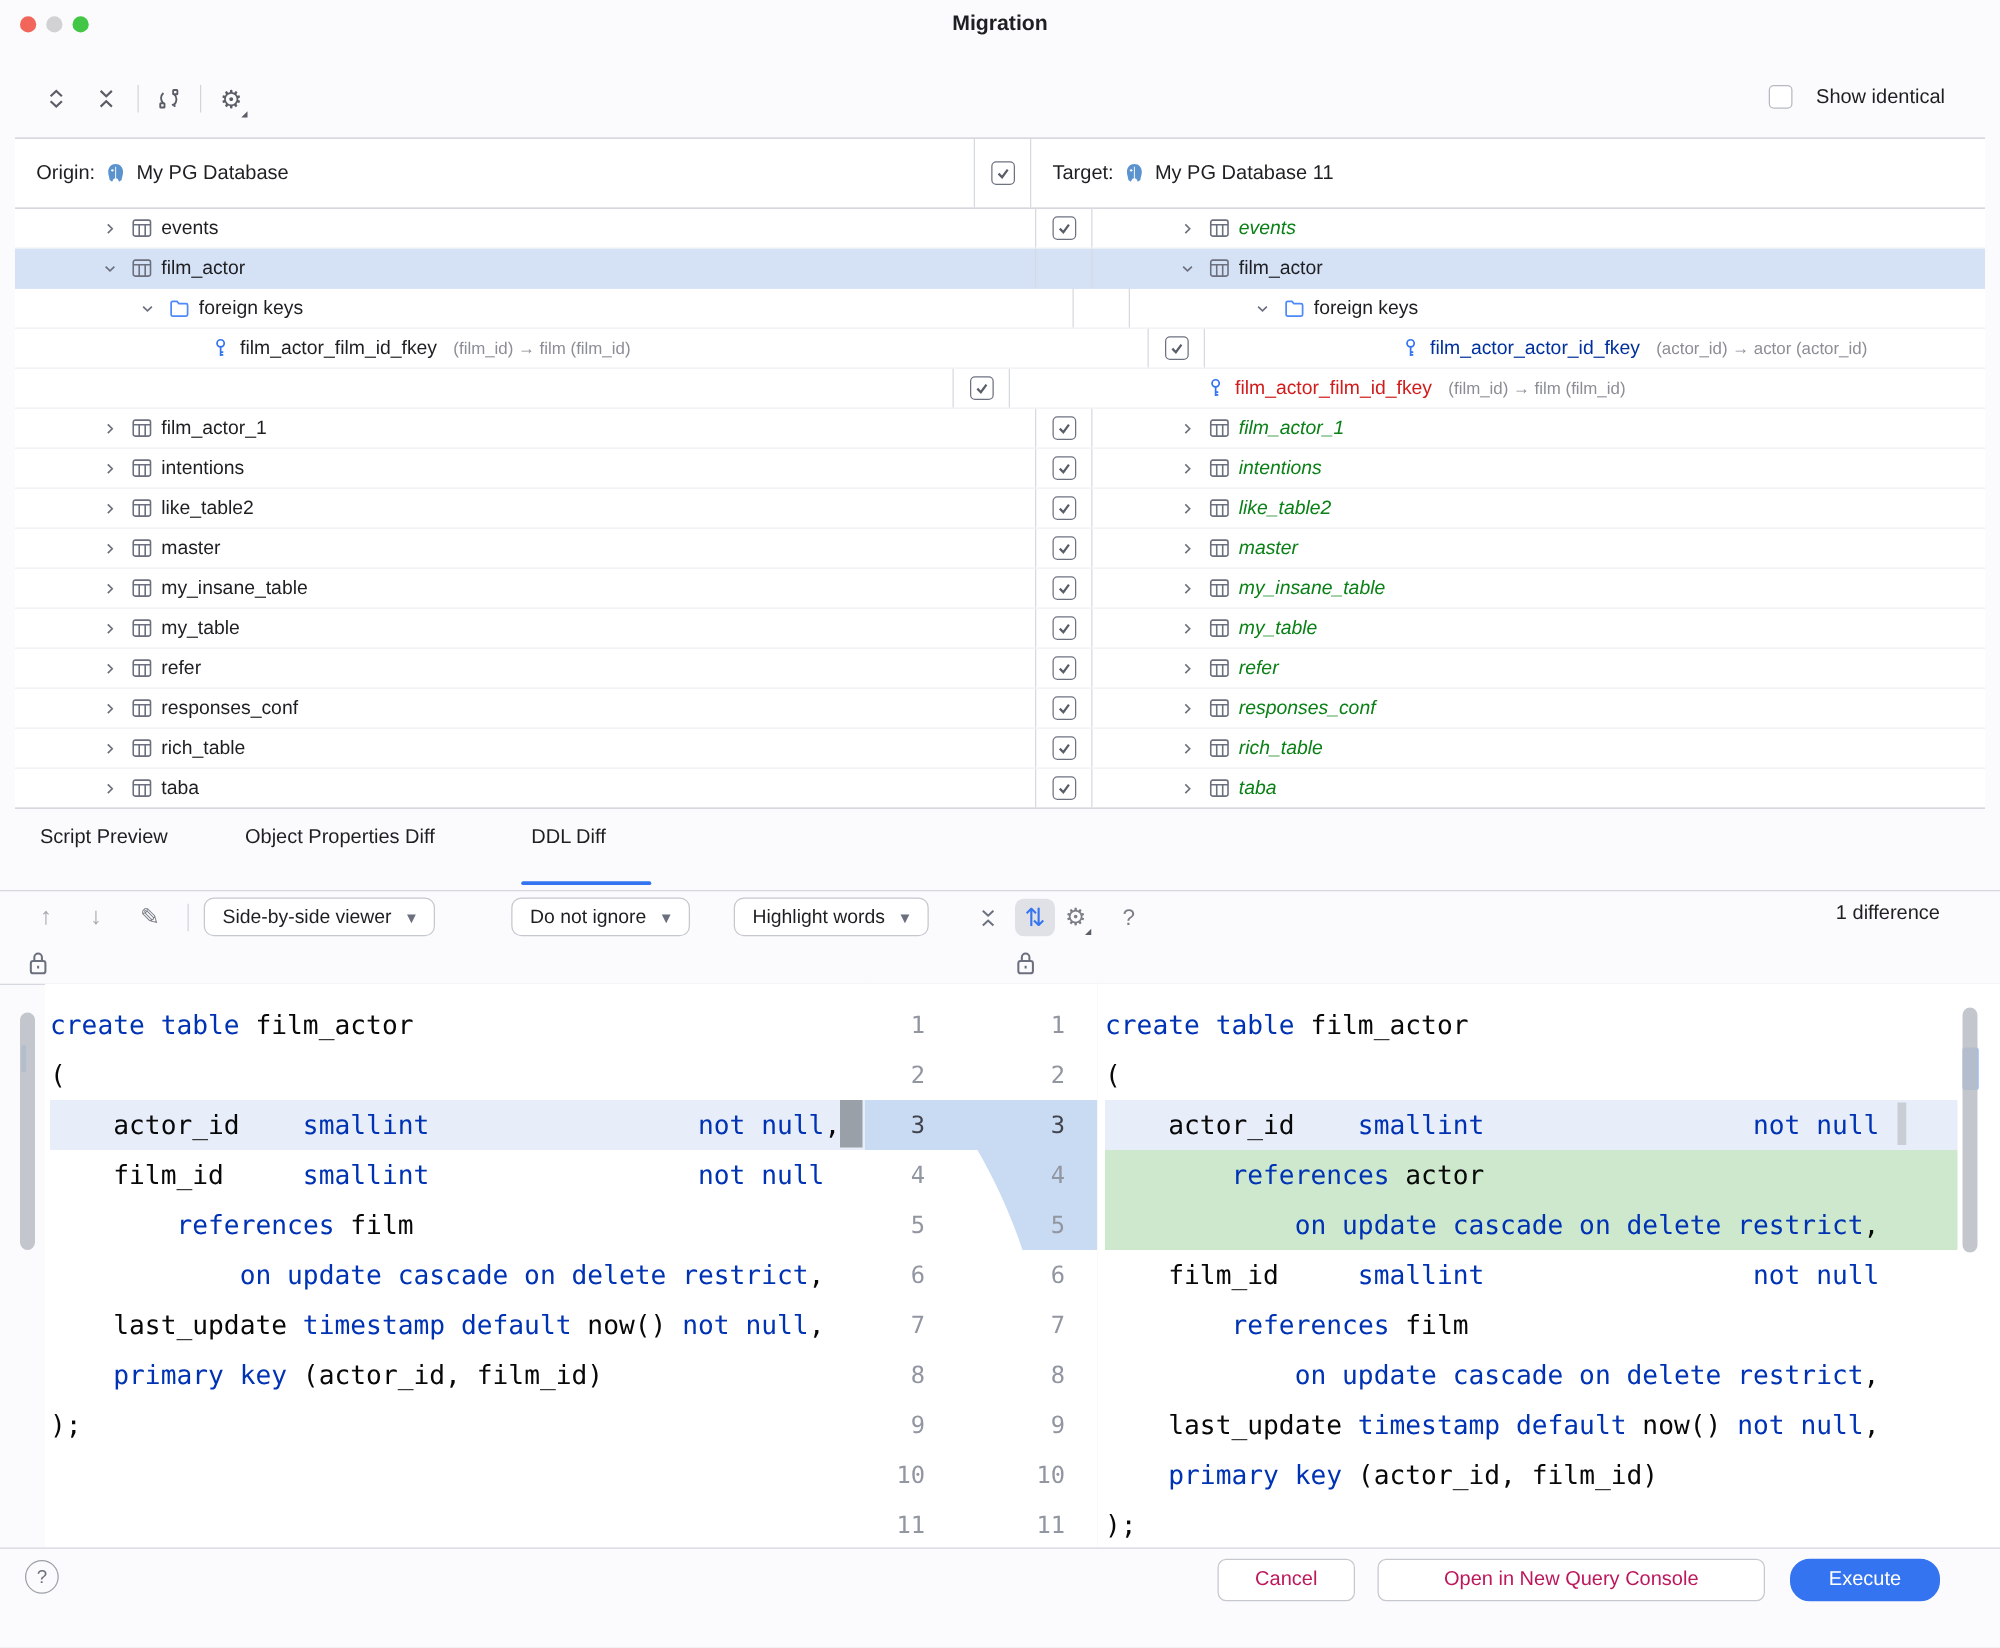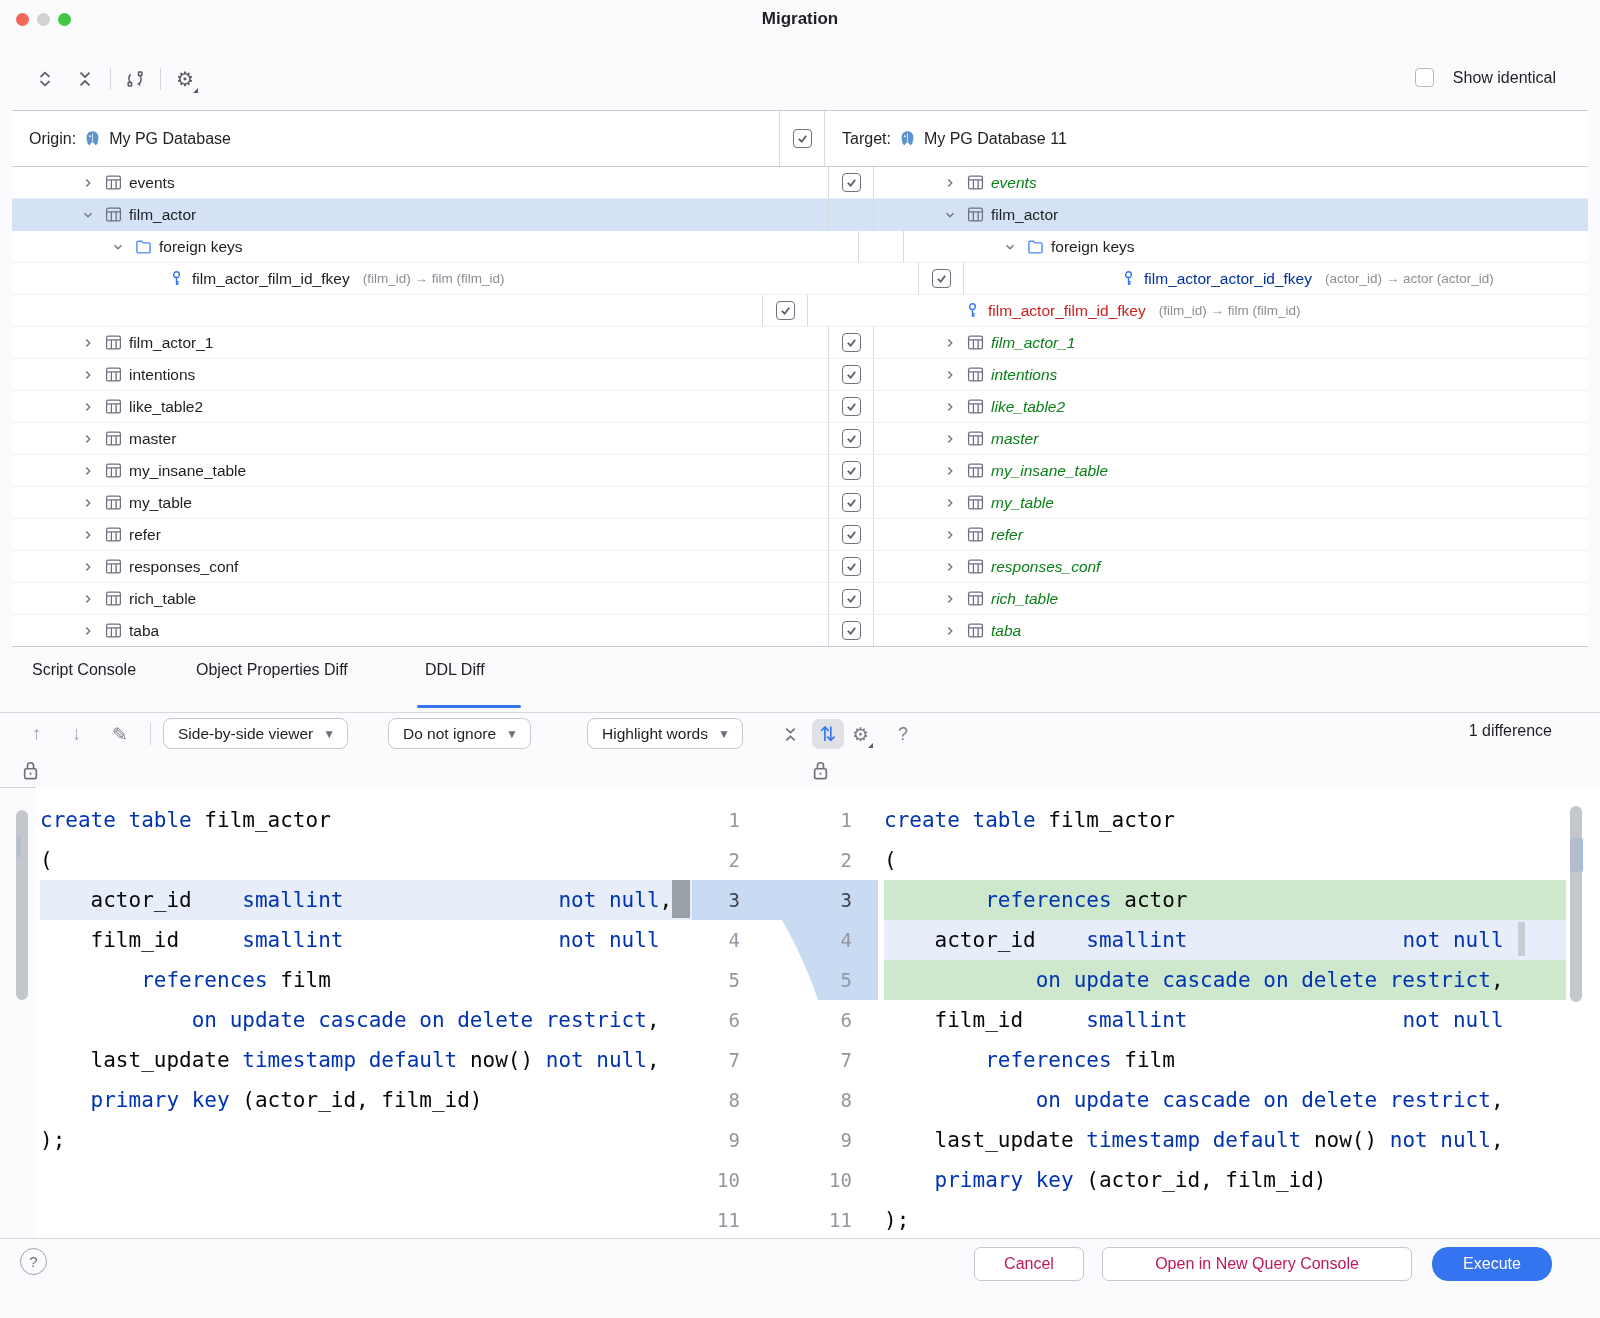--- a/index.html
+++ b/index.html
@@ -661,36 +661,36 @@
                 <path d="M1.5 5.5h13M6 5.5V14M10.5 5.5V14"></path>
               </svg>
             </span>
             <span class="lbl green">taba</span>
           </div>
         </div>
       </div>
   </div>
 
   <div id="tabs">
-      <div class="tab" style="left: 32px;">Script Console</div>
+      <div class="tab" style="left: 32px;">Script Preview</div>
       <div class="tab" style="left: 196px;">Object Properties Diff</div>
       <div class="tab" style="left: 425px;">DDL Diff</div>
     </div>
   <div class="tabline" id="tabline" style="left: 417px; width: 104px;"></div>
   <div class="tabsep"></div>
 
   <div class="dicon" style="left:32px;color:#a3a7af">↑</div>
   <div class="dicon" style="left:72px;color:#a3a7af">↓</div>
   <div class="dicon" style="left:112px">✎</div>
   <div class="vsep" style="left:150px;top:723px"></div>
   <div class="dbtn" style="left:163px">
     <span>Side-by-side viewer</span>
       <span class="caret">▼</span>
   </div>
-  <div class="dbtn" style="left:388px">
+  <div class="dbtn" style="left:409px">
     <span>Do not ignore</span>
       <span class="caret">▼</span>
   </div>
   <div class="dbtn" style="left:587px">
     <span>Highlight words</span>
       <span class="caret">▼</span>
   </div>
   <div class="dicon" style="left:782px">
     <svg width="17" height="17" viewBox="0 0 16 16" fill="none" stroke="#6c707e" stroke-width="1.5">
         <path d="M4 2.4 8 6.2 12 2.4"></path>
@@ -770,22 +770,22 @@
         <div>9</div>
         <div>10</div>
         <div>11</div>
       </div>
   </div>
 
   <div class="editor" style="left:878px;width:722px;background:#fff" id="right-editor">
     <div class="codelines" id="right-code" style="padding-left:6px;right:34px">
         <div class="cline"><span class="tk-kw">create table</span><span class="tk-pl"> film_actor</span></div>
         <div class="cline"><span class="tk-pl">(</span></div>
+        <div class="cline l-sel"><span class="tk-pl">    actor_id    </span><span class="tk-kw">smallint</span><span class="tk-pl">                 </span><span class="tk-kw">not null</span><span class="trail-light"></span></div>
         <div class="cline l-add"><span class="tk-pl">        </span><span class="tk-kw">references</span><span class="tk-pl"> actor</span></div>
-        <div class="cline l-sel"><span class="tk-pl">    actor_id    </span><span class="tk-kw">smallint</span><span class="tk-pl">                 </span><span class="tk-kw">not null</span><span class="trail-light"></span></div>
         <div class="cline l-add"><span class="tk-pl">            </span><span class="tk-kw">on update cascade on delete restrict</span><span class="tk-pl">,</span></div>
         <div class="cline"><span class="tk-pl">    film_id     </span><span class="tk-kw">smallint</span><span class="tk-pl">                 </span><span class="tk-kw">not null</span></div>
         <div class="cline"><span class="tk-pl">        </span><span class="tk-kw">references</span><span class="tk-pl"> film</span></div>
         <div class="cline"><span class="tk-pl">            </span><span class="tk-kw">on update cascade on delete restrict</span><span class="tk-pl">,</span></div>
         <div class="cline"><span class="tk-pl">    last_update </span><span class="tk-kw">timestamp default</span><span class="tk-pl"> now() </span><span class="tk-kw">not null</span><span class="tk-pl">,</span></div>
         <div class="cline"><span class="tk-pl">    </span><span class="tk-kw">primary key</span><span class="tk-pl"> (actor_id, film_id)</span></div>
         <div class="cline"><span class="tk-pl">);</span></div>
       </div>
   </div>
 

